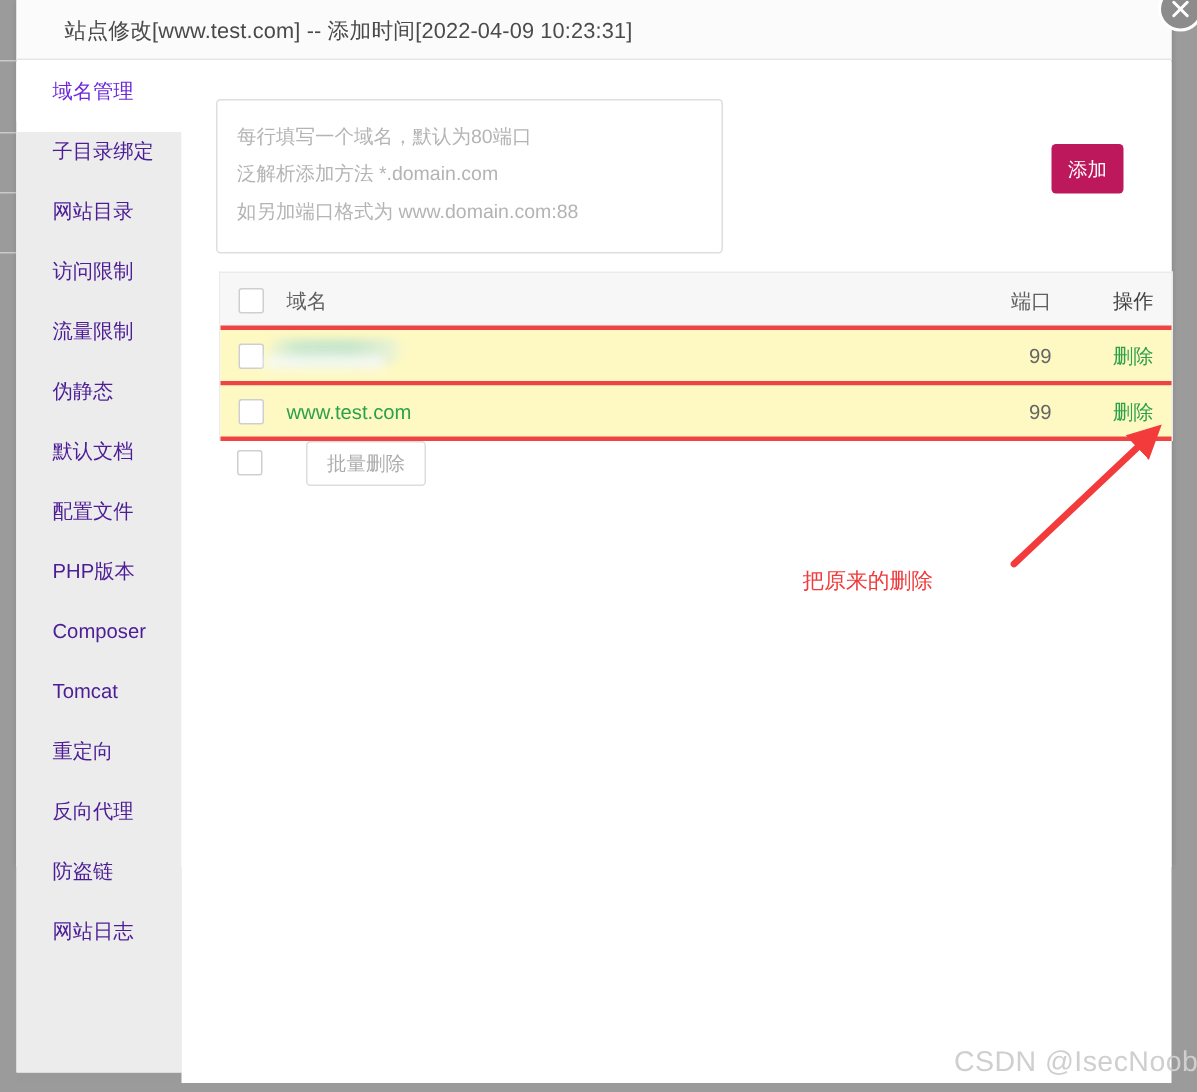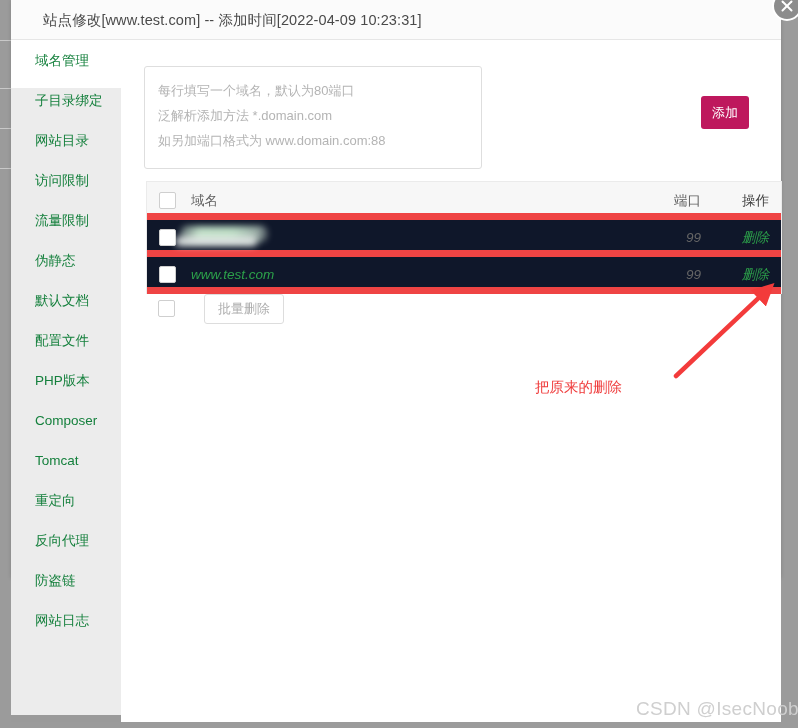--- a/index.html
+++ b/index.html
@@ -109,28 +109,28 @@
     position: absolute;
     left: 0; top: 0;
     width: 110px;
   }
   .nav-item {
     position: relative;
     height: 40px;
     line-height: 40px;
     padding-left: 24px;
     font-size: 13.5px;
-    color: #15803d;
+    color: #4c1d95;
     cursor: pointer;
     white-space: nowrap;
     box-sizing: border-box;
   }
   .nav-item.active {
     background: #ffffff;
-    color: #15803d;
+    color: #6d28d9;
   }
 
   
   .content {
     position: absolute;
     left: 110px;
     top: 41px;
     width: 660px;
     height: 681px;
     background: #ffffff;
@@ -188,28 +188,28 @@
     left: 25px;
     top: 140px;
     width: 636px;
     border: 1px solid #ebebeb;
     border-bottom: none;
     box-sizing: border-box;
   }
   .trow {
     position: relative;
     height: 36px;
-    border-bottom: 7px solid #ef4444;
+    border-bottom: 3px solid #ef4444;
     box-sizing: border-box;
   }
   .trow.head {
     background: #f7f7f7;
     height: 38px;
   }
-  .trow.body { background: #0f172a; height: 37px; font-style: italic; }
+  .trow.body { background: #fef9c3; height: 37px; }
 
   .cb {
     position: absolute;
     left: 12px;
     top: 9px;
     width: 17px;
     height: 17px;
     border: 1px solid #cfcfcf;
     border-radius: 2px;
     background: #fff;

